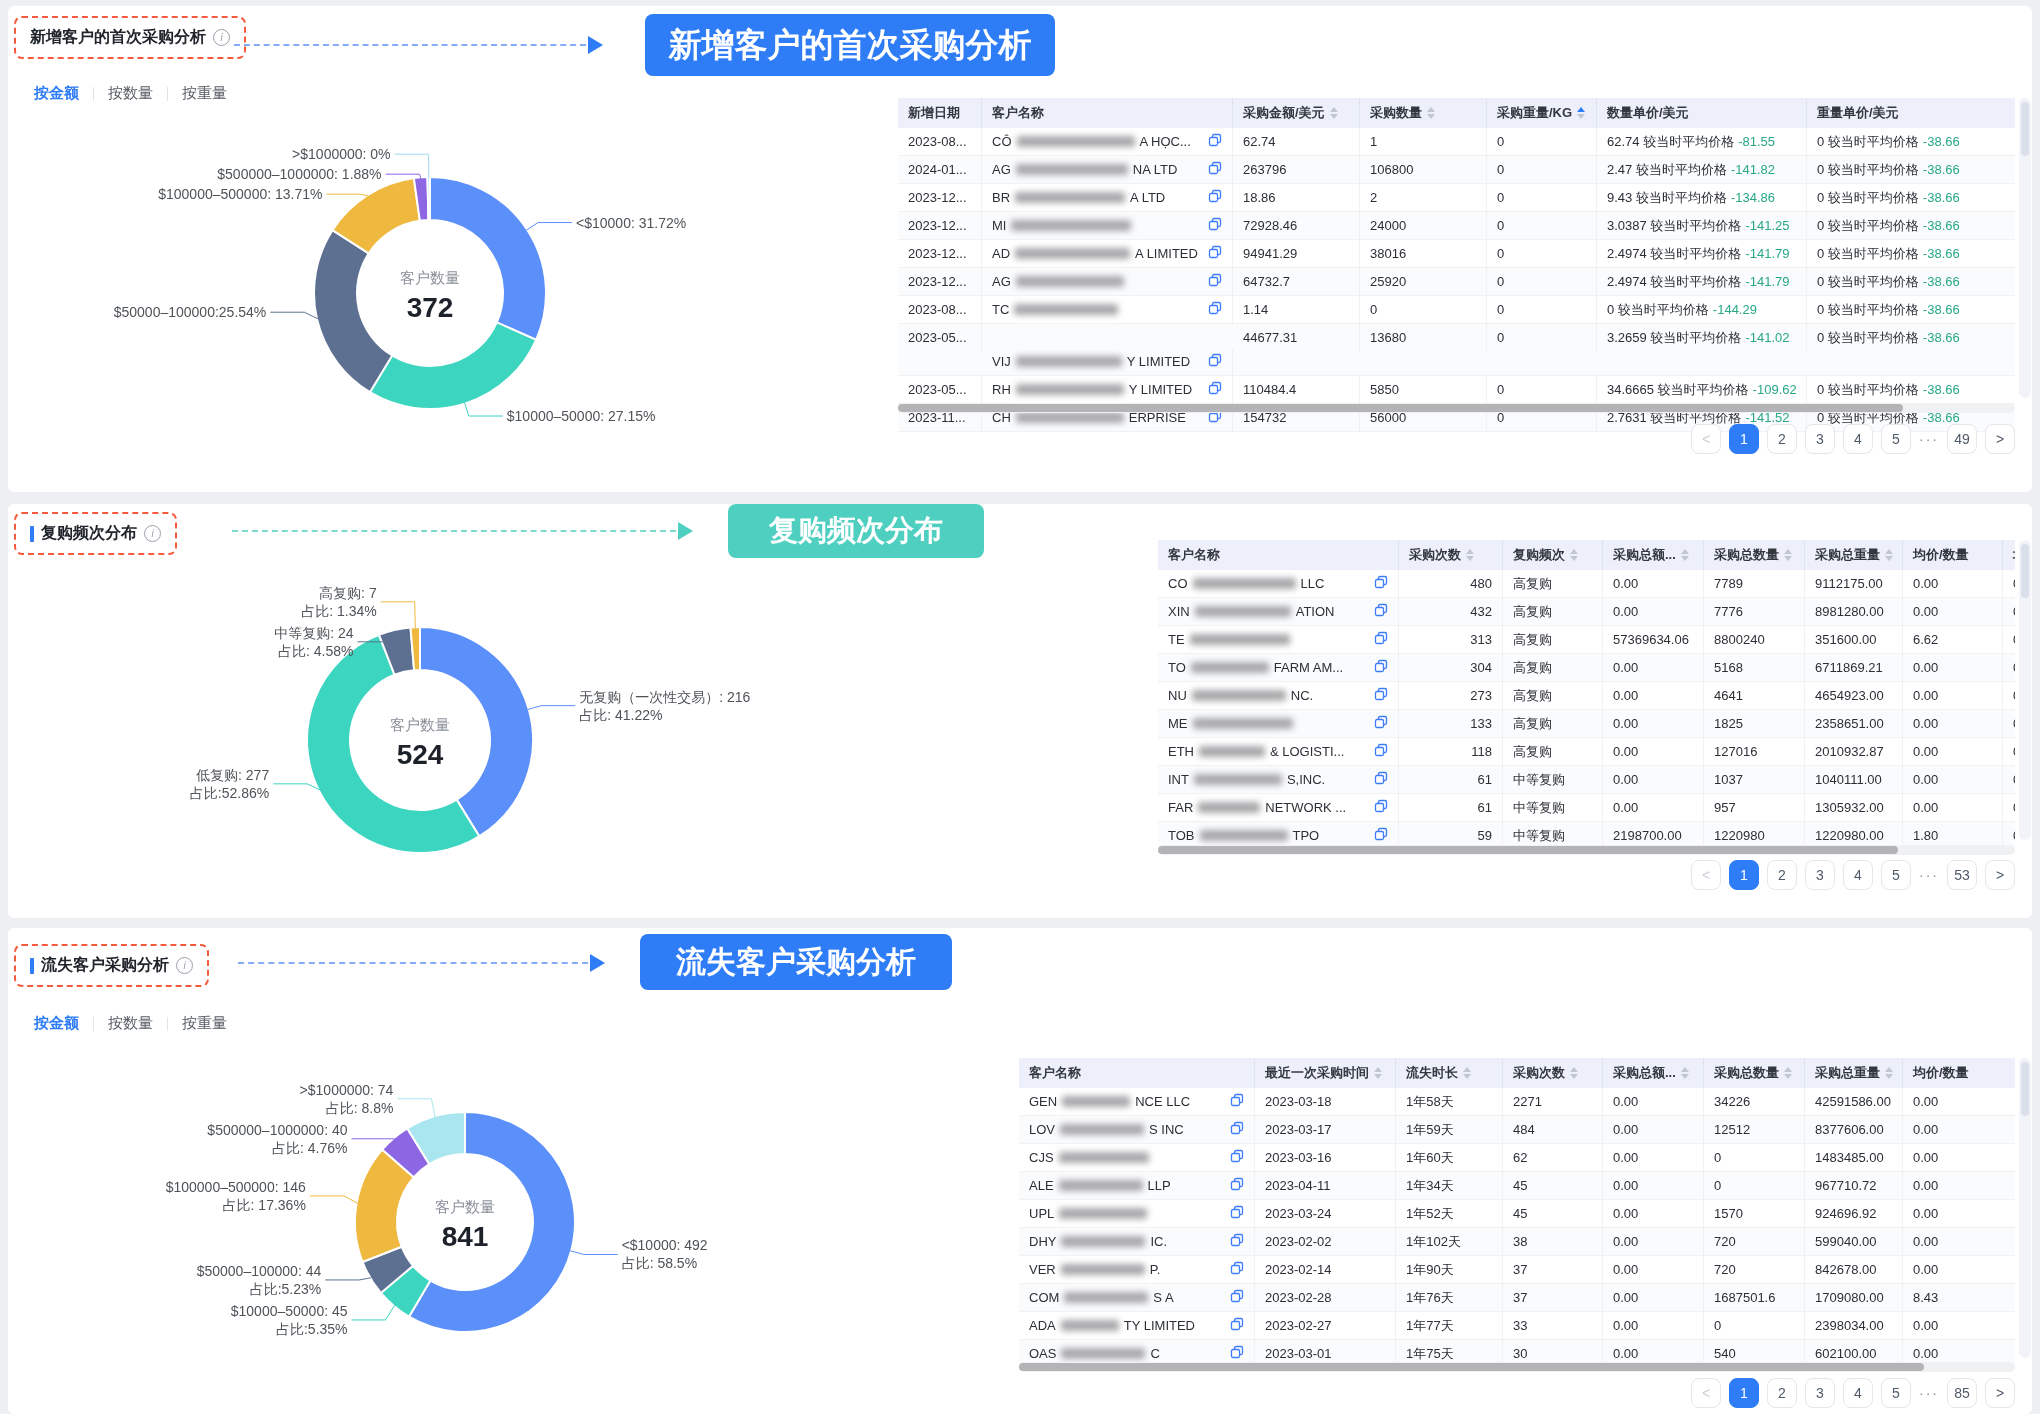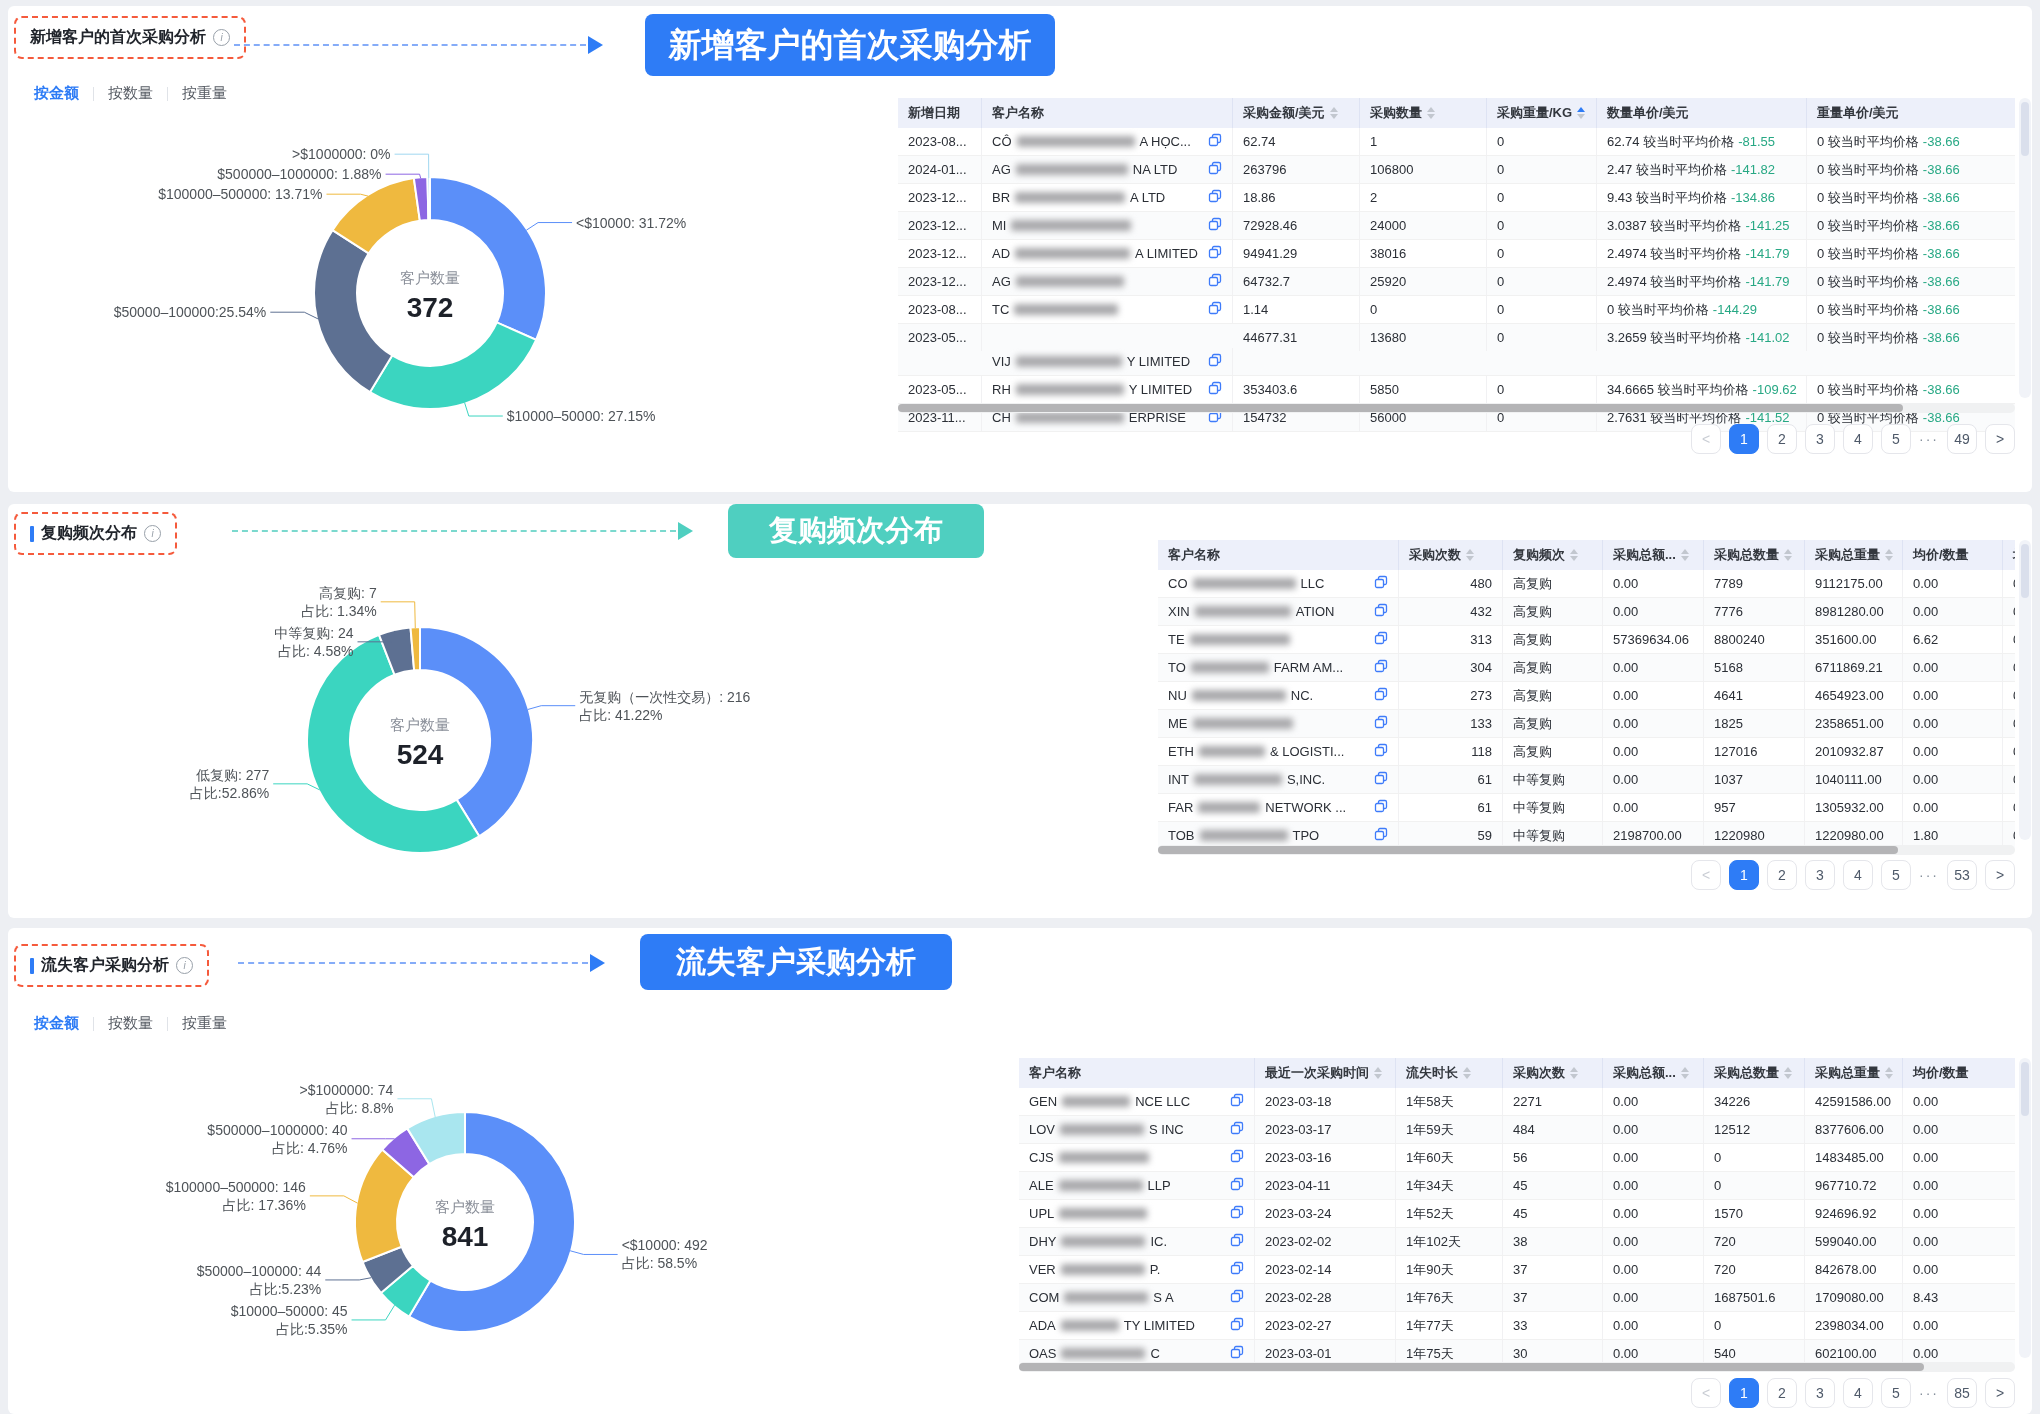--- a/index.html
+++ b/index.html
@@ -428,21 +428,21 @@
       <div class="cell" style="width: 251px;">
         <span>RH</span>
         <span class="nblur" style="width: 108px;"></span>
         <span>Y LIMITED</span>
         <span class="spacer"></span>
         <span class="copyic"><svg width="14" height="14" viewBox="0 0 14 14">
             <rect x="4.5" y="1.5" width="8" height="8" rx="1.5" fill="none" stroke="#3E7BFA" stroke-width="1.3"></rect>
             <rect x="1.5" y="4.5" width="8" height="8" rx="1.5" fill="#fff" stroke="#3E7BFA" stroke-width="1.3"></rect>
           </svg></span>
       </div>
-      <div class="cell" style="width: 127px;">353403.6</div>
+      <div class="cell" style="width: 127px;">110484.4</div>
       <div class="cell" style="width: 127px;">5850</div>
       <div class="cell" style="width: 110px;">0</div>
       <div class="cell" style="width: 210px;">
         <span>34.6665 较当时平均价格</span>
         <span class="grn">-109.62</span>
       </div>
       <div class="cell" style="width: 208px;">
         <span>0 较当时平均价格</span>
         <span class="grn">-38.66</span>
       </div>
@@ -805,21 +805,21 @@
         <span class="nblur" style="width: 90px;"></span>
         <span></span>
         <span class="spacer"></span>
         <span class="copyic"><svg width="14" height="14" viewBox="0 0 14 14">
             <rect x="4.5" y="1.5" width="8" height="8" rx="1.5" fill="none" stroke="#3E7BFA" stroke-width="1.3"></rect>
             <rect x="1.5" y="4.5" width="8" height="8" rx="1.5" fill="#fff" stroke="#3E7BFA" stroke-width="1.3"></rect>
           </svg></span>
       </div>
       <div class="cell" style="width: 141px;">2023-03-16</div>
       <div class="cell" style="width: 107px;">1年60天</div>
-      <div class="cell" style="width: 100px;">56</div>
+      <div class="cell" style="width: 100px;">62</div>
       <div class="cell" style="width: 101px;">0.00</div>
       <div class="cell" style="width: 101px;">0</div>
       <div class="cell" style="width: 98px;">1483485.00</div>
       <div class="cell" style="width: 112px;">0.00</div>
     </div>
     <div class="trow alt">
       <div class="cell" style="width: 236px;">
         <span>ALE</span>
         <span class="nblur" style="width: 84px;"></span>
         <span>LLP</span>

